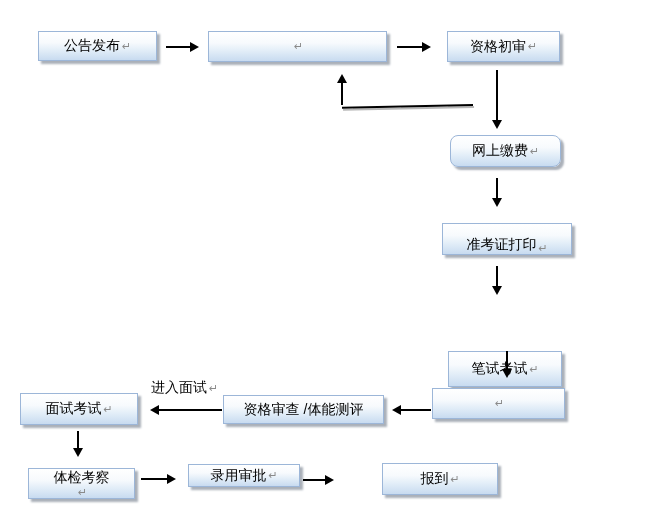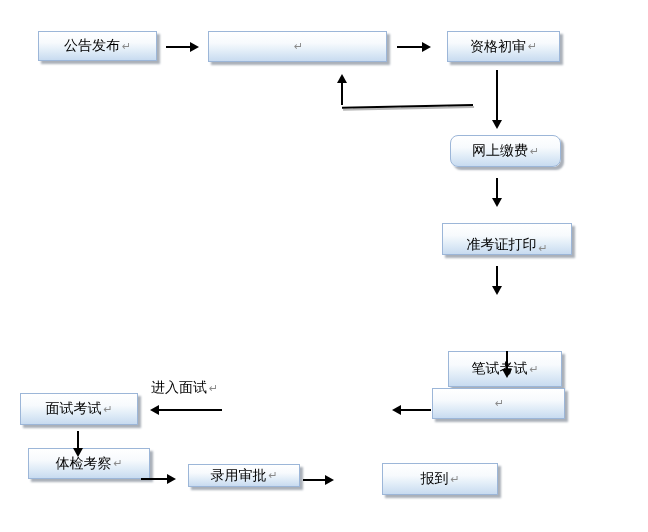--- a/index.html
+++ b/index.html
@@ -27,21 +27,21 @@
   
   #n0{left:38px;top:31px;width:119px;height:30px;}
   #n1{left:208px;top:31px;width:179px;height:31px;}
   #n2{left:447px;top:31px;width:113px;height:31px;}
   #n3{left:450px;top:135px;width:111px;height:32px;border-radius:8px;}
   #n4{left:442px;top:223px;width:130px;height:32px;align-items:flex-end;}
   #n5{left:448px;top:315px;width:114px;height:36px;margin-top:36px;}
   #n6{left:432px;top:388px;width:133px;height:31px;}
   #n7{left:223px;top:395px;width:161px;height:29px;}
   #n8{left:20px;top:393px;width:118px;height:32px;}
-  #n9{left:28px;top:448px;width:122px;height:31px;}
+  #n9{left:28px;top:468px;width:107px;height:31px;flex-direction:column;}
   #n10{left:188px;top:464px;width:112px;height:23px;}
   #n11{left:342px;top:463px;width:116px;height:32px;margin-left:40px;}
   
   #lbl-fail{left:356px;top:84px;}
   #lbl-enter{left:151px;top:379px;text-align:right;}
 </style>
 </head>
 <body>
 
 <div id="canvas">
@@ -67,20 +67,23 @@
       <span class="ret">↵</span>
   </div>
   <div class="node" id="n5">
     <span>笔试考试</span>
       <span class="ret">↵</span>
   </div>
   <div class="node" id="n6">
       <span class="ret">↵</span>
   </div>
 
+  <div class="node" id="n7">
+    <span>资格审查 /体能测评</span>
+  </div>
   <div class="node" id="n8">
     <span>面试考试</span>
       <span class="ret">↵</span>
   </div>
   <div class="node" id="n9">
     <span>体检考察</span>
       <span class="ret">↵</span>
   </div>
   <div class="node" id="n10">
     <span>录用审批</span>

